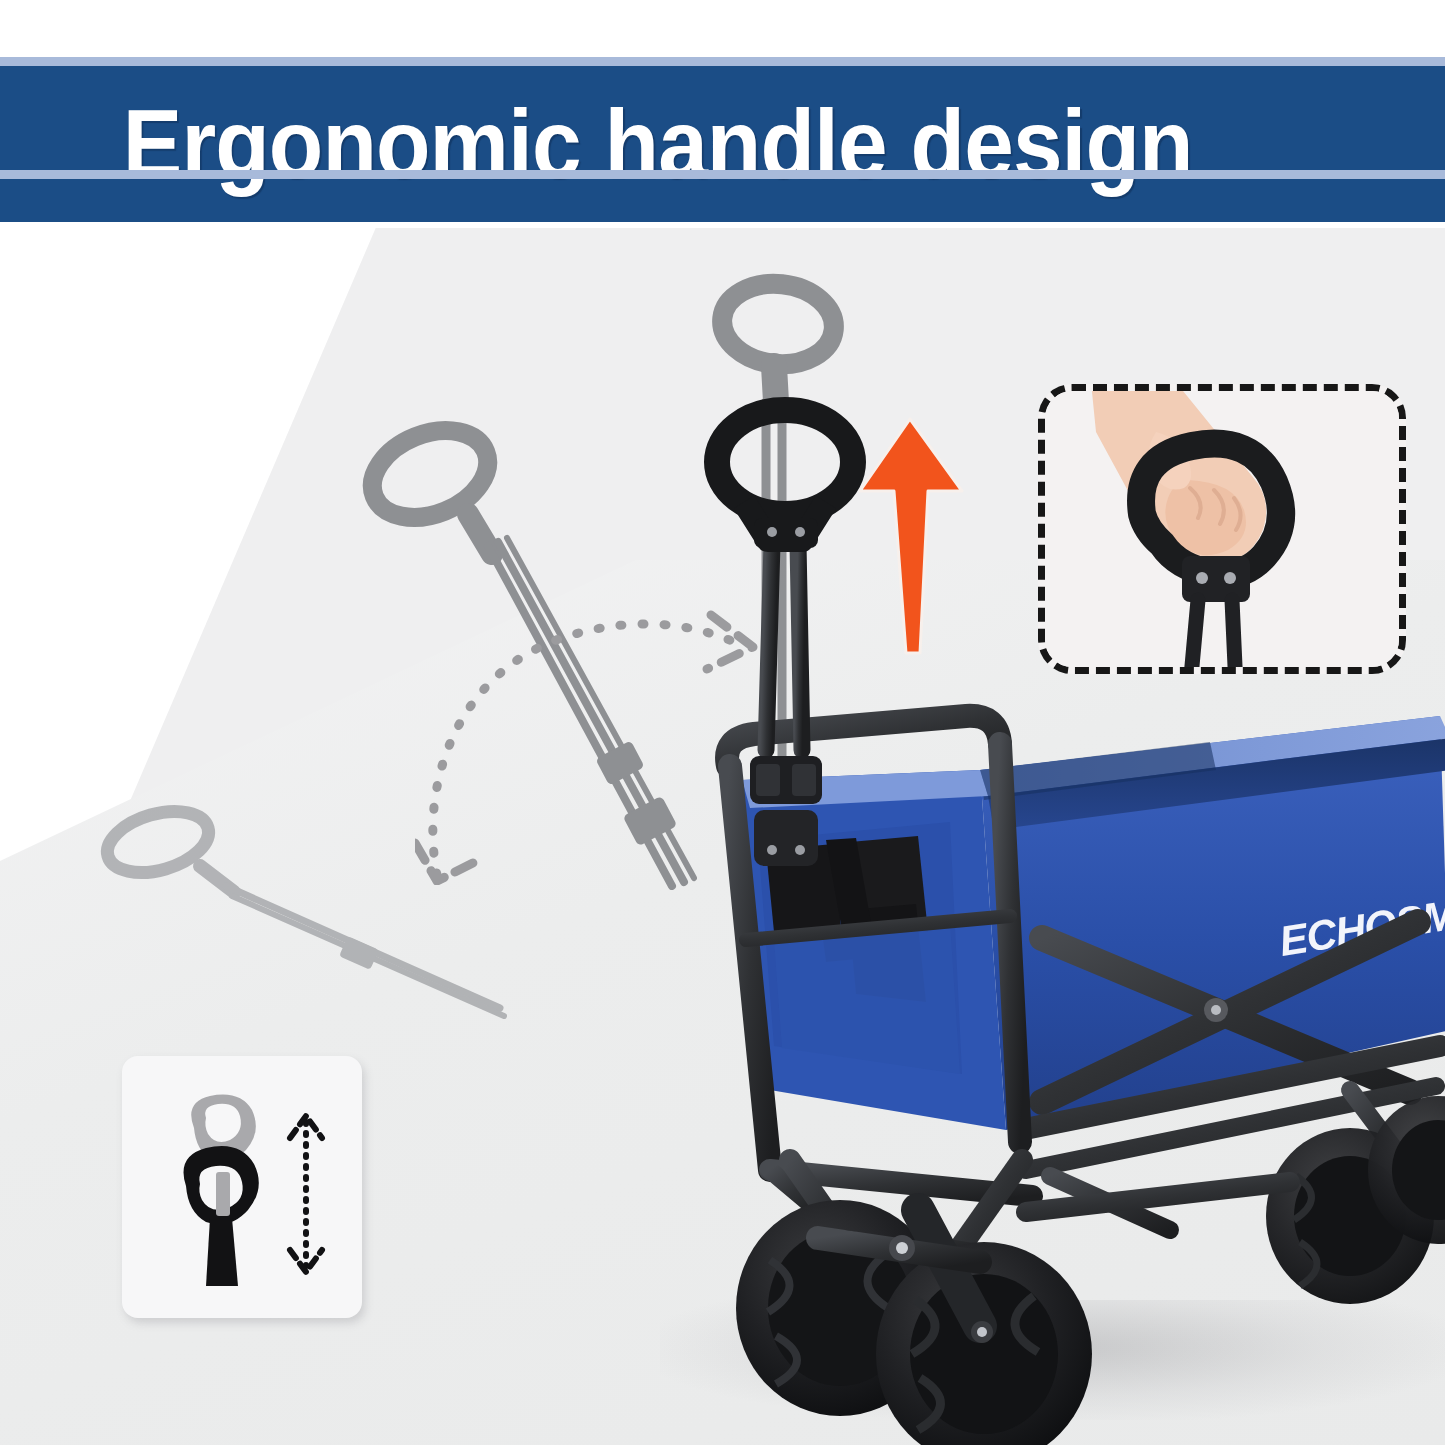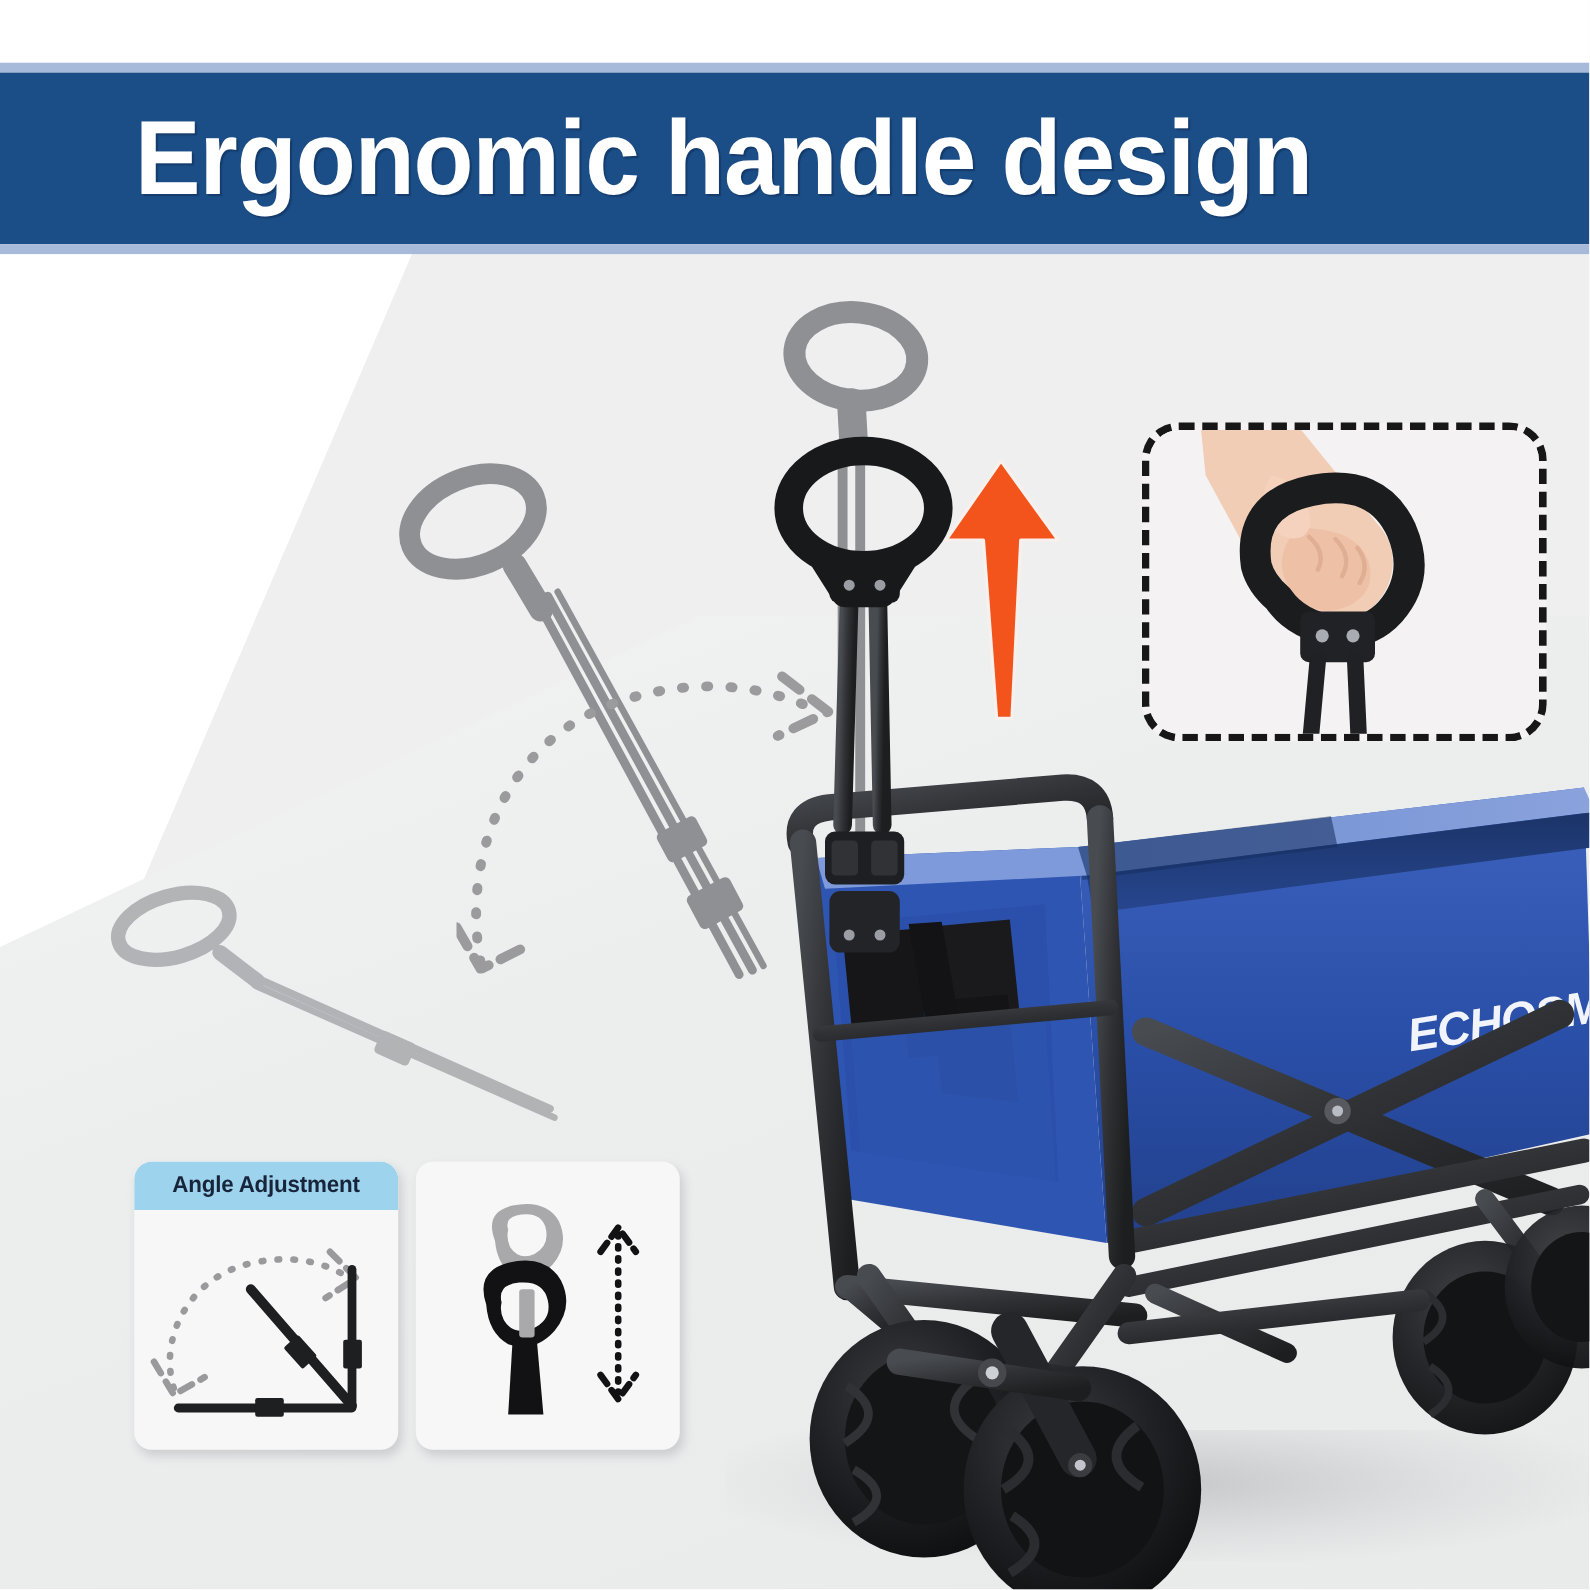--- a/index.html
+++ b/index.html
@@ -32,21 +32,21 @@
     background:linear-gradient(160deg,#f3f3f4 0%,#eceded 40%,#e9eaea 100%);
     clip-path: polygon(0% 34%, 44% 0%, 100% 0%, 100% 100%, 0% 100%);
   }
   .floor-shadow {
     position:absolute; left:660px; top:1300px; width:790px; height:120px;
     background:radial-gradient(ellipse at 50% 40%, rgba(120,120,125,0.30) 0%, rgba(150,150,155,0.12) 48%, rgba(255,255,255,0) 76%);
   }
 
   
   .banner-wrap {
-    position:absolute; left:0; top:57px; width:1445px; height:174px;
+    position:absolute; left:0; top:57px; width:1445px; height:122px;
   }
   .banner-edge-top, .banner-edge-bottom {
     position:absolute; left:0; width:1445px; height:9px;
     background:#a8bada;
   }
   .banner-edge-top { top:0; }
   .banner-edge-bottom { bottom:0; }
   .banner {
     position:absolute; left:0; top:9px; width:1445px; height:156px;
     background:#1b4d86;
@@ -382,42 +382,20 @@
 
           <path d="M160 216 L152 304" stroke="#202124" stroke-width="15" stroke-linecap="round" fill="none"></path>
           <path d="M194 216 L198 304" stroke="#202124" stroke-width="15" stroke-linecap="round" fill="none"></path>
         </g>
       </svg>
     </div>
   </div>
 
   <div class="cards">
 
-    <div class="card">
-      <div class="card-head">
-        <span>Angle Adjustment</span>
-      </div>
-      <div class="card-body">
-        <svg width="216" height="198" viewBox="0 0 216 198">
-
-          <path d="M24 152 C 10 106, 38 50, 96 38 C 134 30, 162 38, 184 52" fill="none" stroke="#9a9a9d" stroke-width="6" stroke-linecap="round" stroke-dasharray="1.5 13"></path>
-          <path d="M166 28 L190 52 L162 70" fill="none" stroke="#9a9a9d" stroke-width="6" stroke-linecap="round" stroke-linejoin="round" stroke-dasharray="12 9"></path>
-          <path d="M6 128 L24 158 L52 142" fill="none" stroke="#9a9a9d" stroke-width="6" stroke-linecap="round" stroke-linejoin="round" stroke-dasharray="12 9"></path>
-
-          <line x1="186" y1="44" x2="186" y2="168" stroke="#1e1f21" stroke-width="8" stroke-linecap="round"></line>
-          <rect x="178" y="108" width="17" height="26" rx="2" fill="#1e1f21"></rect>
-
-          <line x1="94" y1="62" x2="186" y2="168" stroke="#1e1f21" stroke-width="9" stroke-linecap="round"></line>
-          <rect x="126" y="110" width="26" height="18" rx="2" transform="rotate(48 139 119)" fill="#1e1f21"></rect>
-
-          <line x1="28" y1="170" x2="186" y2="170" stroke="#1e1f21" stroke-width="8" stroke-linecap="round"></line>
-          <rect x="98" y="161" width="26" height="17" rx="2" fill="#1e1f21"></rect>
-        </svg>
-      </div>
-    </div>
 
     <div class="card">
       <div class="card-body">
         <svg width="216" height="198" viewBox="0 0 216 198">
 
           <g fill="#a9a9ac">
             <path d="M60 40 Q50 14 76 8 Q106 2 118 22 Q128 44 112 62
                      Q96 78 76 70 Q62 62 60 40 Z"></path>
             <rect x="80" y="62" width="18" height="76" rx="4"></rect>
           </g>

